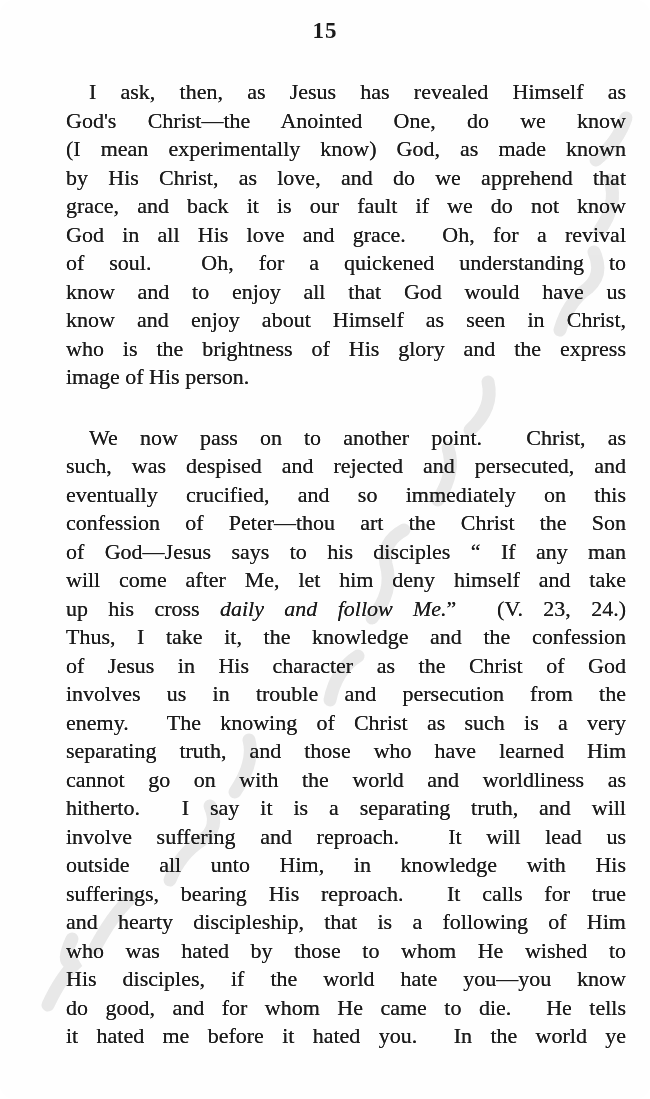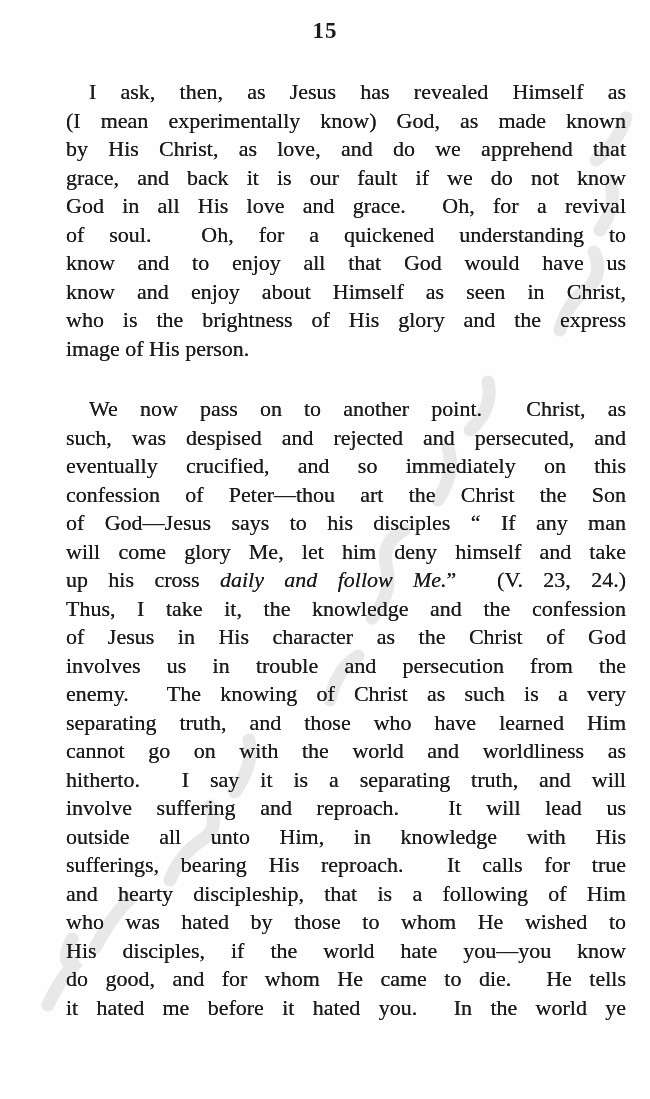--- a/index.html
+++ b/index.html
@@ -74,37 +74,38 @@
       <path d="M600 230 q18 -26 10 -50"></path>
       <path d="M596 160 q22 -18 30 -42"></path>
     </g>
   </svg>
 
   <div class="pageno">15</div>
 
   <div class="text-block">
       <div class="para">
         <div class="line indent">I ask, then, as Jesus has revealed Himself as</div>
+        <div class="line">God's Christ—the Anointed One, do we know</div>
         <div class="line">(I mean experimentally know) God, as made known</div>
         <div class="line">by His Christ, as love, and do we apprehend that</div>
         <div class="line">grace, and back it is our fault if we do not know</div>
         <div class="line">God in all His love and grace.&nbsp; Oh, for a revival</div>
         <div class="line">of soul.&nbsp; Oh, for a quickened understanding to</div>
         <div class="line">know and to enjoy all that God would have us</div>
         <div class="line">know and enjoy about Himself as seen in Christ,</div>
         <div class="line">who is the brightness of His glory and the express</div>
         <div class="line no-just">image of His person.</div>
       </div>
       <div class="para">
         <div class="line indent">We now pass on to another point.&nbsp; Christ, as</div>
         <div class="line">such, was despised and rejected and persecuted, and</div>
         <div class="line">eventually crucified, and so immediately on this</div>
         <div class="line">confession of Peter—thou art the Christ the Son</div>
         <div class="line">of God—Jesus says to his disciples “ If any man</div>
-        <div class="line">will come glory Me, let him deny himself and take</div>
+        <div class="line">will come after Me, let him deny himself and take</div>
         <div class="line">up his cross <i>daily and follow Me.</i>”&nbsp; (V. 23, 24.)</div>
         <div class="line">Thus, I take it, the knowledge and the confession</div>
         <div class="line">of Jesus in His character as the Christ of God</div>
         <div class="line">involves us in trouble and persecution from the</div>
         <div class="line">enemy.&nbsp; The knowing of Christ as such is a very</div>
         <div class="line">separating truth, and those who have learned Him</div>
         <div class="line">cannot go on with the world and worldliness as</div>
         <div class="line">hitherto.&nbsp; I say it is a separating truth, and will</div>
         <div class="line">involve suffering and reproach.&nbsp; It will lead us</div>
         <div class="line">outside all unto Him, in knowledge with His</div>

